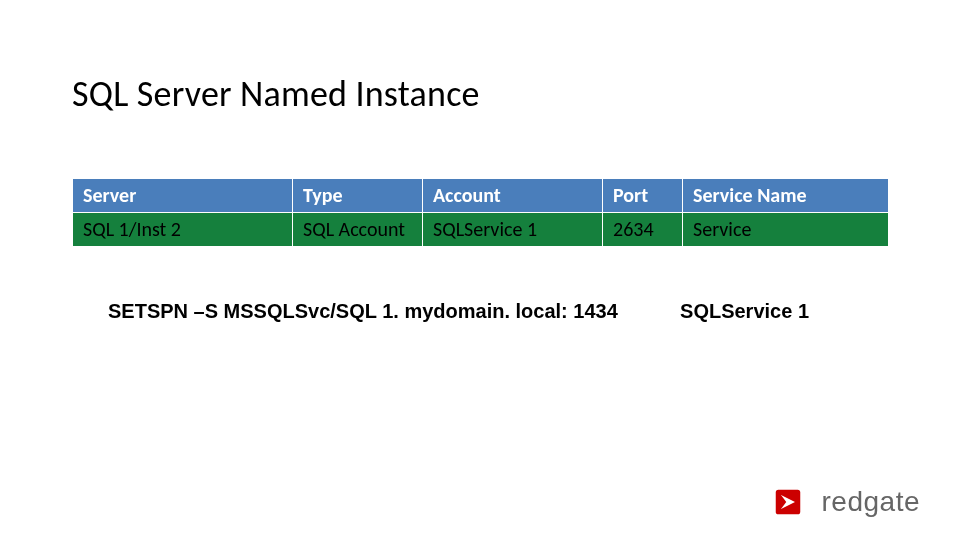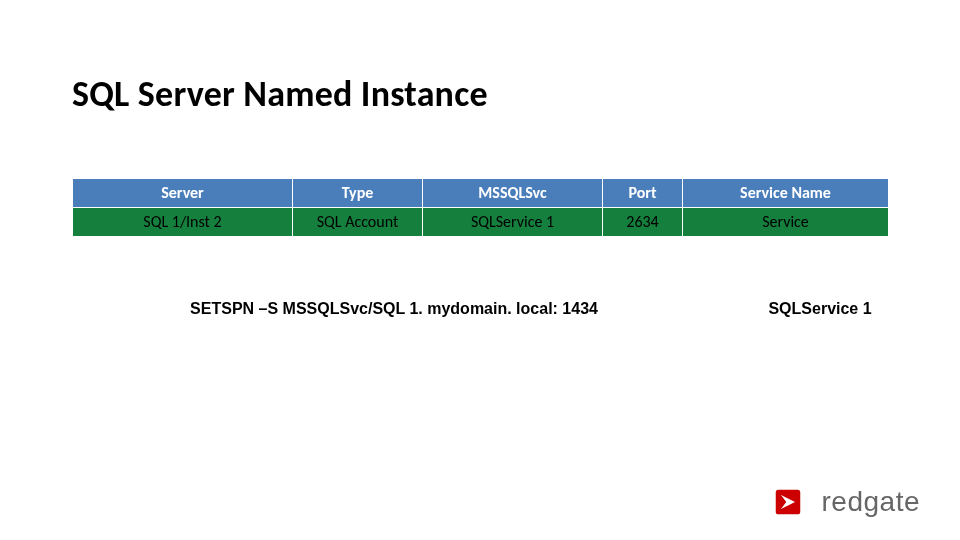--- a/index.html
+++ b/index.html
@@ -1,21 +1,21 @@
 <!DOCTYPE html>
 <html><head>
 <meta charset="utf-8">
 <style>
   * { margin: 0; padding: 0; box-sizing: border-box; }
   html, body { width: 960px; height: 540px; background: #fff; font-family: Calibri, Arial, sans-serif; color: #000; }
   .slide { position: relative; width: 960px; height: 540px; }
-  .title { position: absolute; left: 72px; top: 72px; font-size: 36px; font-weight: 700; letter-spacing: 0.2px; }
+  .title { position: absolute; left: 72px; top: 72px; font-size: 36px; font-weight: 400; letter-spacing: 0.2px; }
   .table-wrap { position: absolute; left: 72px; top: 178px; width: 816px; }
   table { border-collapse: collapse; width: 100%; table-layout: fixed; }
-  th, td { text-align: center; padding: 4px 10px 5px 10px; font-size: 16px; border: 1px solid #fff; }
+  th, td { text-align: left; padding: 4px 10px 5px 10px; font-size: 20px; border: 1px solid #fff; }
   th { background: #4a7ebb; color: #fff; font-weight: 600; }
   td { background: #15803d; color: #000; }
   col.c1 { width: 220px; }
   col.c2 { width: 130px; }
   col.c3 { width: 180px; }
   col.c4 { width: 80px; }
   col.c5 { width: 206px; }
   .cmds { position: absolute; left: 108px; top: 300px; font-family: Arial, sans-serif; font-size: 17px; font-weight: 700; }
   .cmd-row td { background: transparent; border: none; padding: 0 0 28px 0; }
   .cmd-row td.a { width: 470px; }
@@ -37,21 +37,21 @@
           <col class="c1">
           <col class="c2">
           <col class="c3">
           <col class="c4">
           <col class="c5">
         </colgroup>
       <tbody>
           <tr>
         <th>Server</th>
         <th>Type</th>
-        <th>MSSQLSvc</th>
+        <th>Account</th>
         <th>Port</th>
         <th>Service Name</th>
       </tr>
       <tr>
         <td>SQL 1/Inst 2</td>
         <td>SQL Account</td>
         <td>SQLService 1</td>
         <td>2634</td>
         <td>Service</td>
       </tr>

